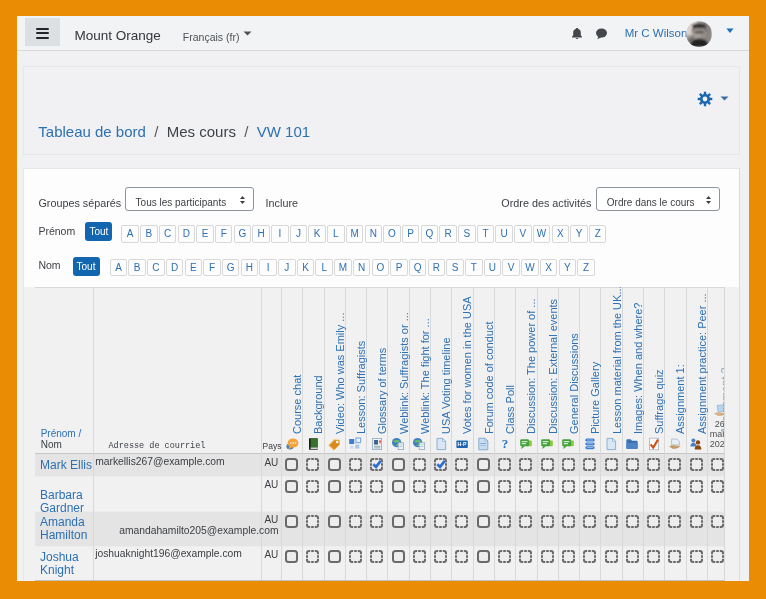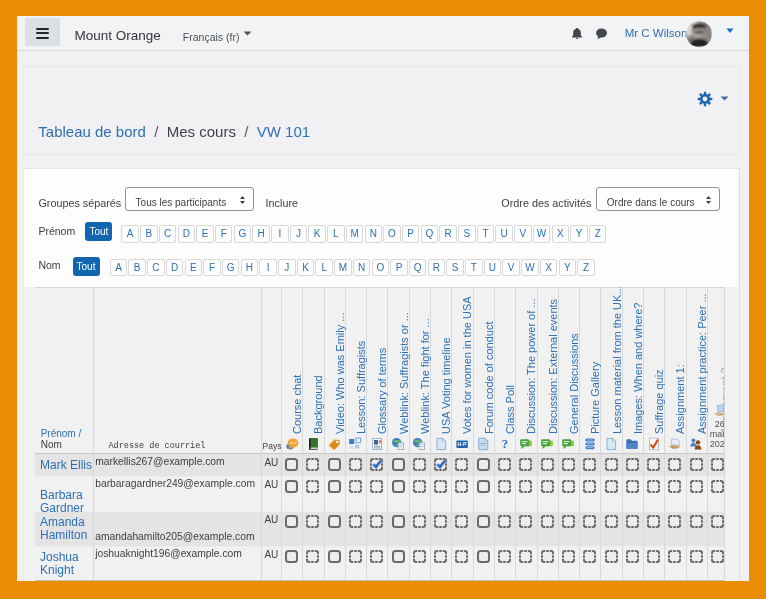--- a/index.html
+++ b/index.html
@@ -419,21 +419,20 @@
       </svg>
 <svg class="abs" style="left:655.2px;top:171.2px" width="13" height="13" viewBox="0 0 13 13">
         <rect x="2" y="2" width="9" height="9" fill="#ededee"></rect>
         <path fill="none" stroke="#6a6a6a" stroke-width="2" d="M1,4.2 L1,3 Q1,1 3,1 L4.2,1 M5.2,1 L7.8,1 M8.8,1 L10,1 Q12,1 12,3 L12,4.2 M12,5.2 L12,7.8 M12,8.8 L12,10 Q12,12 10,12 L8.8,12 M7.8,12 L5.2,12 M4.2,12 L3,12 Q1,12 1,10 L1,8.8 M1,7.8 L1,5.2"></path>
       </svg>
 <svg class="abs" style="left:676.5px;top:171.2px" width="13" height="13" viewBox="0 0 13 13">
         <rect x="2" y="2" width="9" height="9" fill="#ededee"></rect>
         <path fill="none" stroke="#6a6a6a" stroke-width="2" d="M1,4.2 L1,3 Q1,1 3,1 L4.2,1 M5.2,1 L7.8,1 M8.8,1 L10,1 Q12,1 12,3 L12,4.2 M12,5.2 L12,7.8 M12,8.8 L12,10 Q12,12 10,12 L8.8,12 M7.8,12 L5.2,12 M4.2,12 L3,12 Q1,12 1,10 L1,8.8 M1,7.8 L1,5.2"></path>
       </svg>
 <div class="name" style="top:183px;height:35.3px;margin-top:14px;">Barbara<br>Gardner</div>
-<div class="mail" style="top:188.8px;height:35.3px;">barbaragardner249@example.com</div>
 <div class="au" style="top:188.8px;height:35.3px;">AU</div>
 <svg class="abs" style="left:250.5px;top:193.0px" width="13" height="13" viewBox="0 0 13 13">
         <rect x="1" y="1" width="11" height="11" rx="2.5" fill="#ededee" stroke="#6a6a6a" stroke-width="2"></rect>
       </svg>
 <svg class="abs" style="left:271.8px;top:193.0px" width="13" height="13" viewBox="0 0 13 13">
         <rect x="2" y="2" width="9" height="9" fill="#ededee"></rect>
         <path fill="none" stroke="#6a6a6a" stroke-width="2" d="M1,4.2 L1,3 Q1,1 3,1 L4.2,1 M5.2,1 L7.8,1 M8.8,1 L10,1 Q12,1 12,3 L12,4.2 M12,5.2 L12,7.8 M12,8.8 L12,10 Q12,12 10,12 L8.8,12 M7.8,12 L5.2,12 M4.2,12 L3,12 Q1,12 1,10 L1,8.8 M1,7.8 L1,5.2"></path>
       </svg>
 <svg class="abs" style="left:293.1px;top:193.0px" width="13" height="13" viewBox="0 0 13 13">
         <rect x="1" y="1" width="11" height="11" rx="2.5" fill="#ededee" stroke="#6a6a6a" stroke-width="2"></rect>
@@ -502,21 +501,21 @@
       </svg>
 <svg class="abs" style="left:655.2px;top:193.0px" width="13" height="13" viewBox="0 0 13 13">
         <rect x="2" y="2" width="9" height="9" fill="#ededee"></rect>
         <path fill="none" stroke="#6a6a6a" stroke-width="2" d="M1,4.2 L1,3 Q1,1 3,1 L4.2,1 M5.2,1 L7.8,1 M8.8,1 L10,1 Q12,1 12,3 L12,4.2 M12,5.2 L12,7.8 M12,8.8 L12,10 Q12,12 10,12 L8.8,12 M7.8,12 L5.2,12 M4.2,12 L3,12 Q1,12 1,10 L1,8.8 M1,7.8 L1,5.2"></path>
       </svg>
 <svg class="abs" style="left:676.5px;top:193.0px" width="13" height="13" viewBox="0 0 13 13">
         <rect x="2" y="2" width="9" height="9" fill="#ededee"></rect>
         <path fill="none" stroke="#6a6a6a" stroke-width="2" d="M1,4.2 L1,3 Q1,1 3,1 L4.2,1 M5.2,1 L7.8,1 M8.8,1 L10,1 Q12,1 12,3 L12,4.2 M12,5.2 L12,7.8 M12,8.8 L12,10 Q12,12 10,12 L8.8,12 M7.8,12 L5.2,12 M4.2,12 L3,12 Q1,12 1,10 L1,8.8 M1,7.8 L1,5.2"></path>
       </svg>
 <div class="name" style="top:224.1px;height:35px;">Amanda<br>Hamilton</div>
-<div class="mail" style="top:242px;height:35px;">amandahamilto205@example.com</div>
+<div class="mail" style="top:236px;height:35px;margin-left:24px;">amandahamilto205@example.com</div>
 <div class="au" style="top:224.1px;height:35px;">AU</div>
 <svg class="abs" style="left:250.5px;top:228.3px" width="13" height="13" viewBox="0 0 13 13">
         <rect x="1" y="1" width="11" height="11" rx="2.5" fill="#ededee" stroke="#6a6a6a" stroke-width="2"></rect>
       </svg>
 <svg class="abs" style="left:271.8px;top:228.3px" width="13" height="13" viewBox="0 0 13 13">
         <rect x="2" y="2" width="9" height="9" fill="#ededee"></rect>
         <path fill="none" stroke="#6a6a6a" stroke-width="2" d="M1,4.2 L1,3 Q1,1 3,1 L4.2,1 M5.2,1 L7.8,1 M8.8,1 L10,1 Q12,1 12,3 L12,4.2 M12,5.2 L12,7.8 M12,8.8 L12,10 Q12,12 10,12 L8.8,12 M7.8,12 L5.2,12 M4.2,12 L3,12 Q1,12 1,10 L1,8.8 M1,7.8 L1,5.2"></path>
       </svg>
 <svg class="abs" style="left:293.1px;top:228.3px" width="13" height="13" viewBox="0 0 13 13">
         <rect x="1" y="1" width="11" height="11" rx="2.5" fill="#ededee" stroke="#6a6a6a" stroke-width="2"></rect>

